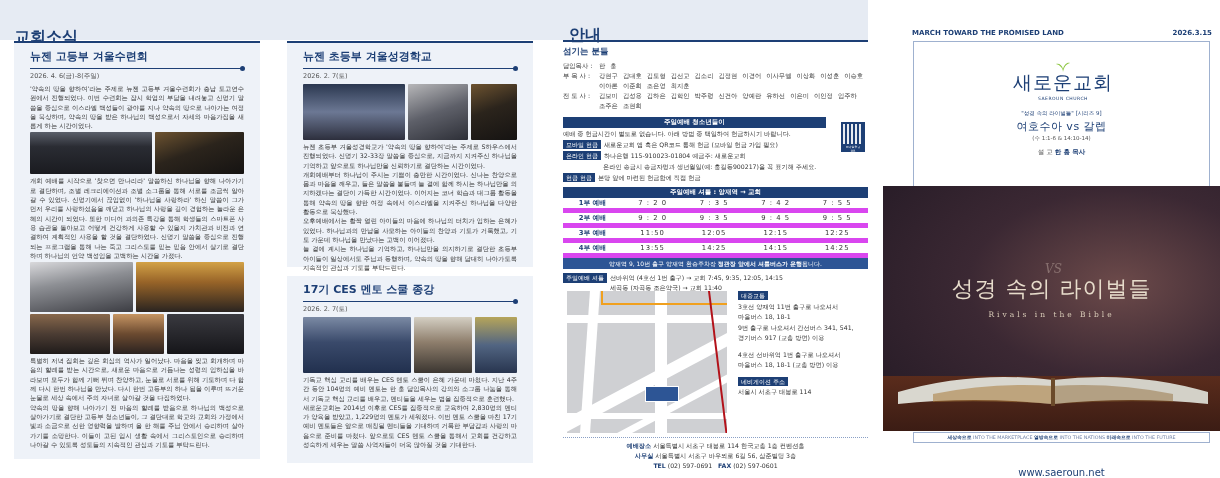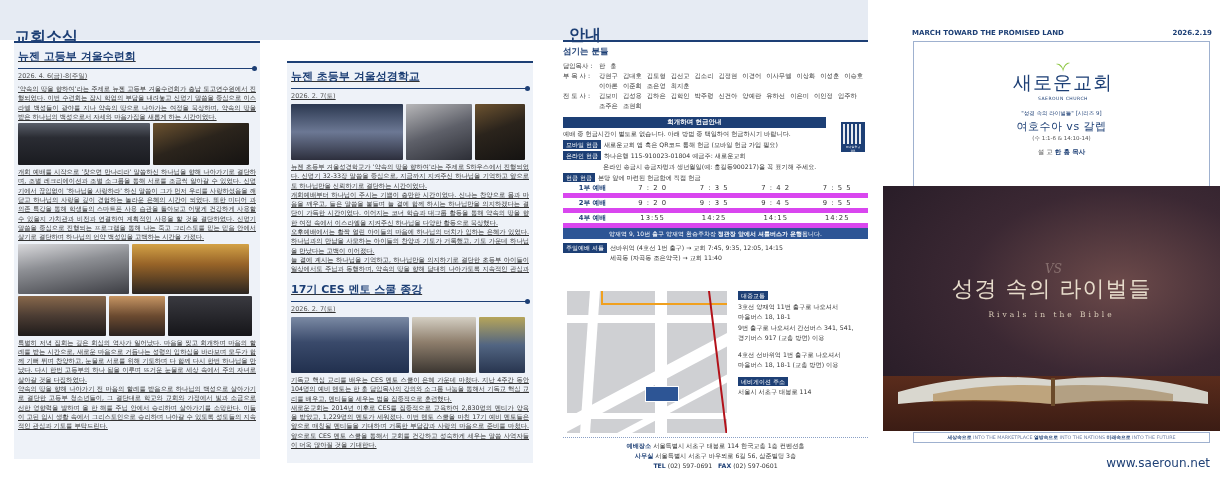--- a/index.html
+++ b/index.html
@@ -6,21 +6,21 @@
   html, body { width: 1220px; height: 478px; overflow: hidden; background: #ffffff; font-family: "DejaVu Sans", sans-serif; color: #333; }
   .page { position: relative; width: 1220px; height: 478px; }
 
   
   .band-left { position: absolute; left: 0; top: 0; width: 548px; height: 40px; background: #e6ebf3; }
   .band-mid { position: absolute; left: 548px; top: 0; width: 320px; height: 40px; background: #e6ebf3; }
   .section-label { position: absolute; font-size: 16px; font-weight: bold; color: #1d3f75; }
   .section-line { position: absolute; height: 2px; background: #1d3f75; }
 
   
-  .card { position: absolute; background: #eef2f8; border-top: 2px solid #1d3f75; padding: 4px 4px; text-decoration: underline; }
+  .card { position: absolute; background: #eef2f8; border-top: 2px solid #1d3f75; padding: 4px 16px; }
   .card-title { font-size: 11px; font-weight: bold; color: #1d3f75; margin-top: 2px; }
   .card-rule { position: relative; height: 1px; background: #1d3f75; margin: 4px 0 3px 0; }
   .card-rule::after { content: ""; position: absolute; right: -1px; top: -2px; width: 5px; height: 5px; border-radius: 50%; background: #1d3f75; }
   .card-date { font-size: 6.5px; color: #555; margin-bottom: 3px; }
   .card-text { font-size: 6.3px; line-height: 9.3px; color: #333; text-align: justify; }
   .photos { display: flex; gap: 3px; margin: 2px 0 2px 0; }
   .photo { border-radius: 1px; }
   .ph-a { background: linear-gradient(180deg, #5a5f6a 0%, #2a2c33 35%, #1a1b20 100%); }
   .ph-b { background: linear-gradient(160deg, #6d5330 0%, #2b241c 45%, #151312 100%); }
   .ph-c { background: linear-gradient(170deg, #d9d9dc 0%, #8d8f94 40%, #3c3d43 100%); }
@@ -75,21 +75,21 @@
   .preacher b { color: #1d3f75; }
   .hero { position: absolute; left: 883px; top: 186px; width: 337px; height: 245px; overflow: hidden;
       background: radial-gradient(ellipse at 70% 40%, #6c4a4a 0%, #3b2833 45%, #221924 100%); }
   .hero-title { position: absolute; left: 0; top: 88px; width: 100%; text-align: center; color: #e7dccb; font-size: 22px; letter-spacing: 1px; }
   .hero-vs { position: absolute; left: 162px; top: 76px; font-family: "DejaVu Serif", serif; font-size: 12px; color: rgba(200,180,170,.45); font-style: italic; }
   .hero-sub { position: absolute; left: 0; top: 124px; width: 100%; text-align: center; color: #d8cbb7; font-family: "DejaVu Serif", serif; font-size: 7.5px; letter-spacing: 3px; }
   .book { position: absolute; left: 10px; top: 166px; width: 320px; height: 55px; }
   .table-wood { position: absolute; left: 0; top: 190px; width: 100%; height: 55px; background: linear-gradient(180deg, #5a2c1c 0%, #3b1c14 100%); }
   .motto { position: absolute; left: 913px; top: 432px; width: 297px; height: 11px; border: 1px solid #9fb1cf; font-size: 4.8px; line-height: 9px; text-align: center; color: #6e80a6; }
   .motto b { color: #1d3f75; }
-  .web { position: absolute; left: 913px; top: 456px; width: 297px; text-align: right; font-size: 12px; color: #1d3f75; }
+  .web { position: absolute; left: 913px; top: 467px; width: 297px; text-align: center; font-size: 10px; color: #1d3f75; }
 </style>
 </head>
 <body>
 
 <div class="page">
 
   <div class="band-left"></div>
   <div class="band-mid"></div>
 
   <div class="section-label" style="left:14px; top:27px;">교회소식</div>
@@ -110,21 +110,21 @@
     </div>
     <div class="photos">
       <div class="photo ph-e" style="width:88px;height:40px;"></div>
       <div class="photo ph-f" style="width:56px;height:40px;"></div>
       <div class="photo ph-g" style="width:84px;height:40px;"></div>
     </div>
     <div class="card-text">특별히 저녁 집회는 깊은 회심의 역사가 일어났다. 마음을 찢고 회개하며 마음의 할례를 받는 시간으로, 새로운 마음으로 거듭나는 성령의 임하심을 바라보며 모두가 함께 기뻐 뛰며 찬양하고, 눈물로 서로를 위해 기도하며 다 함께 다시 한번 하나님을 만났다. 다시 한번 고등부의 하나 됨을 이루며 뜨거운 눈물로 세상 속에서 주의 자녀로 살아갈 것을 다짐하였다.</div>
     <div class="card-text">약속의 땅을 향해 나아가기 전 마음의 할례를 받음으로 하나님의 백성으로 살아가기로 결단한 고등부 청소년들이, 그 결단대로 학교와 교회와 가정에서 빛과 소금으로 선한 영향력을 발하며 올 한 해를 주님 안에서 승리하며 살아가기를 소망한다. 이들이 고된 입시 생활 속에서 그리스도인으로 승리하며 나아갈 수 있도록 성도들의 지속적인 관심과 기도를 부탁드린다.</div>
   </div>
 
-  <div class="card" style="left:287px; top:41px; width:246px; height:226px;margin-top:20px;">
+  <div class="card" style="left:287px; top:41px; width:246px; height:226px;">
     <div class="card-title">뉴젠 초등부 겨울성경학교</div>
     <div class="card-rule"></div>
     <div class="card-date">2026. 2. 7(토)</div>
     <div class="photos">
       <div class="photo ph-h" style="width:112px;height:56px;"></div>
       <div class="photo ph-i" style="width:66px;height:56px;"></div>
       <div class="photo ph-b" style="width:50px;height:56px;"></div>
     </div>
     <div class="card-text">뉴젠 초등부 겨울성경학교가 '약속의 땅을 향하여'라는 주제로 S하우스에서 진행되었다. 신명기 32-33장 말씀을 중심으로, 지금까지 지켜주신 하나님을 기억하고 앞으로도 하나님만을 신뢰하기로 결단하는 시간이었다.</div>
     <div class="card-text">개회예배부터 하나님이 주시는 기쁨이 충만한 시간이었다. 신나는 찬양으로 몸과 마음을 깨우고, 들은 말씀을 붙들며 늘 곁에 함께 하시는 하나님만을 의지하겠다는 결단이 가득한 시간이었다. 이어지는 코너 학습과 대그룹 활동을 통해 약속의 땅을 향한 여정 속에서 이스라엘을 지켜주신 하나님을 다양한 활동으로 묵상했다.</div>
@@ -156,21 +156,21 @@
     </div>
     <div class="staff-row">
       <span class="staff-label">부 목 사 :</span>
       <span class="staff-names">강현구 김대호 김도형 김선교 김소리 김정현 이경어 이사무엘 이상화 이성훈 이승호 이아론 이준희 조은영 최지훈</span>
     </div>
     <div class="staff-row">
       <span class="staff-label">전 도 사 :</span>
       <span class="staff-names">김보미 김성용 김하은 김학인 박주령 신건아 양예란 유하선 이은미 이인정 임주하 조주은 조현희</span>
     </div>
 
-    <div class="bar-head" style="margin-top:6px; margin-right:42px;">회개하며 헌금안내</div>
+    <div class="bar-head" style="margin-top:6px; margin-right:42px;">주일예배 청소년들이</div>
     <div style="position:relative;">
       <div class="offer-line">예배 중 헌금시간이 별도로 없습니다. 아래 방법 중 택일하여 헌금하시기 바랍니다.</div>
       <div class="offer-line">
         <span class="tag">모바일 헌금</span>
         <span>새로운교회 앱 혹은 QR코드 통해 헌금 (모바일 헌금 가입 필요)</span>
       </div>
       <div class="offer-line">
         <span class="tag">온라인 헌금</span>
         <span>하나은행 115-910023-01804 예금주: 새로운교회</span>
       </div>
@@ -178,37 +178,45 @@
       <div class="offer-line">
         <span class="tag">헌금 헌금</span>
         <span>본당 앞에 마련된 헌금함에 직접 헌금</span>
       </div>
       <div class="qr" style="right:3px; top:-6px;">
         <div class="qr-inner"></div>
         <div class="qr-label">모바일헌금 QR</div>
       </div>
     </div>
 
+    <div class="bar-head" style="margin-top:4px;">주일예배 셔틀 : 양재역 → 교회</div>
     <table class="bus">
       <tbody>
           <tr>
         <td class="svc">1부 예배</td>
         <td>7 : 2 0</td>
         <td>7 : 3 5</td>
         <td>7 : 4 2</td>
         <td>7 : 5 5</td>
       </tr>
       <tr>
         <td class="svc">2부 예배</td>
         <td>9 : 2 0</td>
         <td>9 : 3 5</td>
         <td>9 : 4 5</td>
         <td>9 : 5 5</td>
       </tr>
       <tr>
+        <td class="svc">3부 예배</td>
+        <td>11:50</td>
+        <td>12:05</td>
+        <td>12:15</td>
+        <td>12:25</td>
+      </tr>
+      <tr>
         <td class="svc">4부 예배</td>
         <td>13:55</td>
         <td>14:25</td>
         <td>14:15</td>
         <td>14:25</td>
       </tr>
     </tbody>
       </table>
     <div class="bus-note">
       <span>양재역 9, 10번 출구 양재역 환승주차장 </span><b>정관장 앞에서 셔틀버스가 운행</b><span>됩니다.</span>
@@ -250,21 +258,21 @@
   </div>
 
   <div class="footer-info">
     <div><b>예배장소</b> <span>서울특별시 서초구 태봉로 114 한국교총 1층 컨벤션홀</span></div>
     <div><b>사무실</b> <span>서울특별시 서초구 바우뫼로 6길 56, 삼준빌딩 3층</span></div>
     <div><b>TEL</b> <span>(02) 597-0691</span>&nbsp;&nbsp; <b>FAX</b> <span>(02) 597-0601</span></div>
   </div>
 
   <div class="cover-top">
     <span>MARCH TOWARD THE PROMISED LAND</span>
-    <span>2026.2.19</span>
+    <span>2026.3.15</span>
   </div>
   <div class="cover-frame"></div>
 
   <div class="logo">
     <svg class="sprout" viewBox="0 0 16 10">
       <path d="M8 10 C8 6 5 3 1 2 C4 1 7 3 8 7 C9 3 12 0 15 1 C11 2 9 5 8 10Z" fill="#8cc63f"></path>
     </svg>
     <div class="logo-text">새로운교회</div>
     <div class="logo-sub">SAEROUN CHURCH</div>
   </div>

